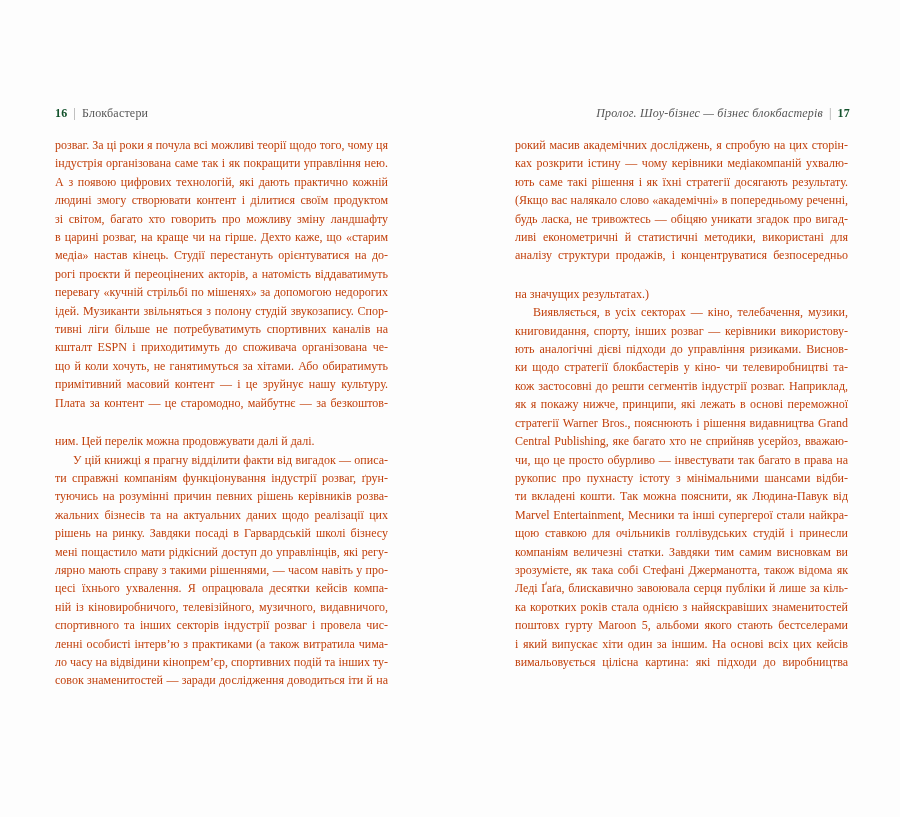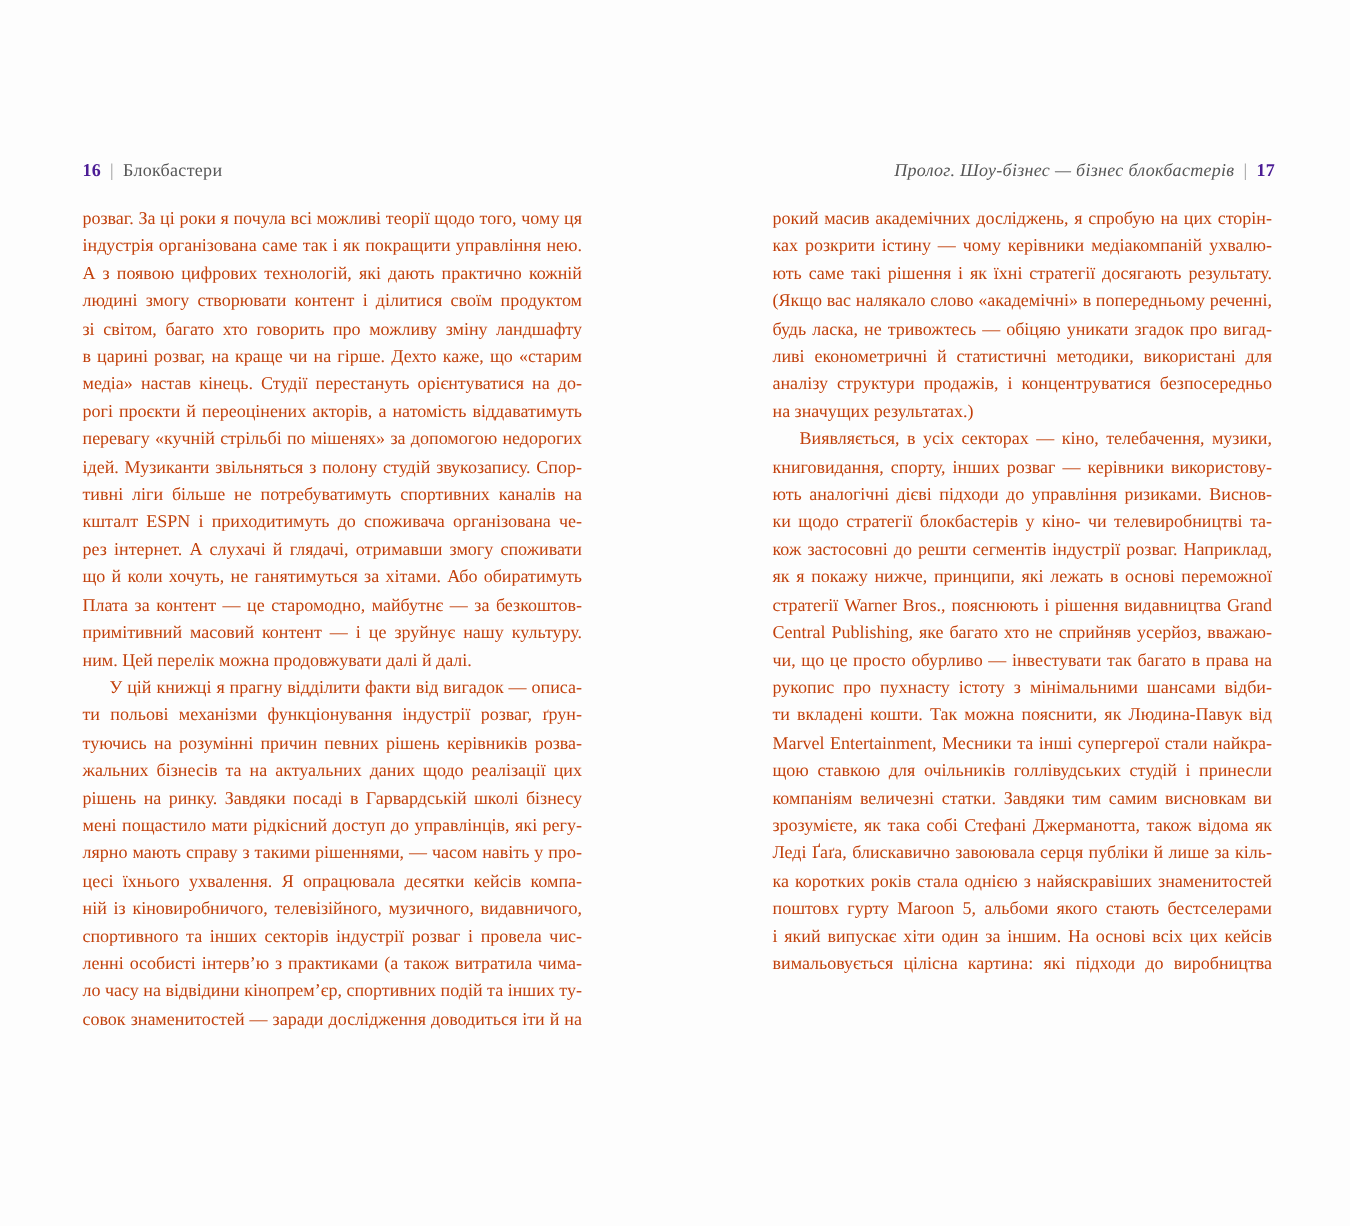--- a/index.html
+++ b/index.html
@@ -19,21 +19,21 @@
   .running-header {
     position: absolute;
     top: 105px;
     font-size: 12px;
     line-height: 16px;
     color: #565656;
     letter-spacing: 0.2px;
   }
   .running-header .pgnum {
     font-weight: 700;
-    color: #4c1d95;
+    color: #14532d;
     font-style: normal;
   }
   .running-header .sep {
     color: #9a9a9a;
     padding: 0 6px;
     font-style: normal;
     font-weight: 400;
   }
   .header-left {
     left: 55px;
@@ -57,20 +57,21 @@
   .textcol-right { left: 515px; }
   .line {
     font-size: 12px;
     line-height: 18.4px;
     text-align: justify;
     text-align-last: justify;
     color: #c2410c;
   }
   .line.para-end {
     text-align-last: left;
+    margin-top: 20px;
   }
   .line.indent {
     text-indent: 18px;
   }
 </style>
 </head>
 <body>
 
 <div class="spread">
 
@@ -88,27 +89,26 @@
       <div class="line">А з появою цифрових технологій, які дають практично кожній</div>
       <div class="line">людині змогу створювати контент і ділитися своїм продуктом</div>
       <div class="line">зі світом, багато хто говорить про можливу зміну ландшафту</div>
       <div class="line">в царині розваг, на краще чи на гірше. Дехто каже, що «старим</div>
       <div class="line">медіа» настав кінець. Студії перестануть орієнтуватися на до-</div>
       <div class="line">рогі проєкти й переоцінених акторів, а натомість віддаватимуть</div>
       <div class="line">перевагу «кучній стрільбі по мішенях» за допомогою недорогих</div>
       <div class="line">ідей. Музиканти звільняться з полону студій звукозапису. Спор-</div>
       <div class="line">тивні ліги більше не потребуватимуть спортивних каналів на</div>
       <div class="line">кшталт ESPN і приходитимуть до споживача організована че-</div>
-      <div class="line">рез інтернет. А слухачі й глядачі, отримавши змогу споживати</div>
       <div class="line">що й коли хочуть, не ганятимуться за хітами. Або обиратимуть</div>
+      <div class="line">примітивний масовий контент — і це зруйнує нашу культуру.</div>
       <div class="line">Плата за контент — це старомодно, майбутнє — за безкоштов-</div>
-      <div class="line">примітивний масовий контент — і це зруйнує нашу культуру.</div>
       <div class="line para-end">ним. Цей перелік можна продовжувати далі й далі.</div>
       <div class="line indent">У цій книжці я прагну відділити факти від вигадок — описа-</div>
-      <div class="line">ти польові механізми функціонування індустрії розваг, ґрун-</div>
+      <div class="line">ти справжні компаніям функціонування індустрії розваг, ґрун-</div>
       <div class="line">туючись на розумінні причин певних рішень керівників розва-</div>
       <div class="line">жальних бізнесів та на актуальних даних щодо реалізації цих</div>
       <div class="line">рішень на ринку. Завдяки посаді в Гарвардській школі бізнесу</div>
       <div class="line">мені пощастило мати рідкісний доступ до управлінців, які регу-</div>
       <div class="line">лярно мають справу з такими рішеннями, — часом навіть у про-</div>
       <div class="line">цесі їхнього ухвалення. Я опрацювала десятки кейсів компа-</div>
       <div class="line">ній із кіновиробничого, телевізійного, музичного, видавничого,</div>
       <div class="line">спортивного та інших секторів індустрії розваг і провела чис-</div>
       <div class="line">ленні особисті інтерв’ю з практиками (а також витратила чима-</div>
       <div class="line">ло часу на відвідини кінопрем’єр, спортивних подій та інших ту-</div>

